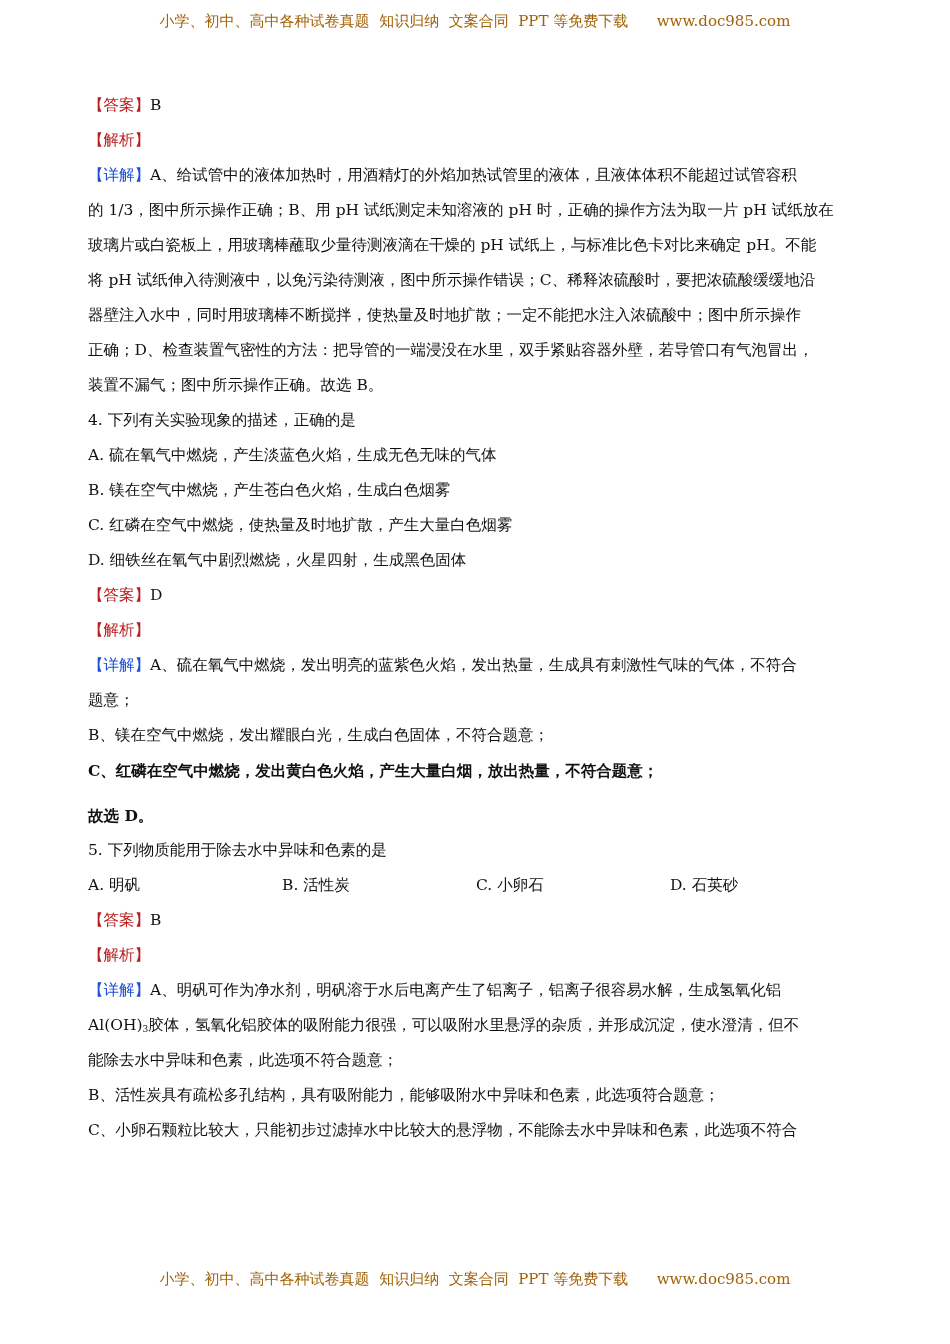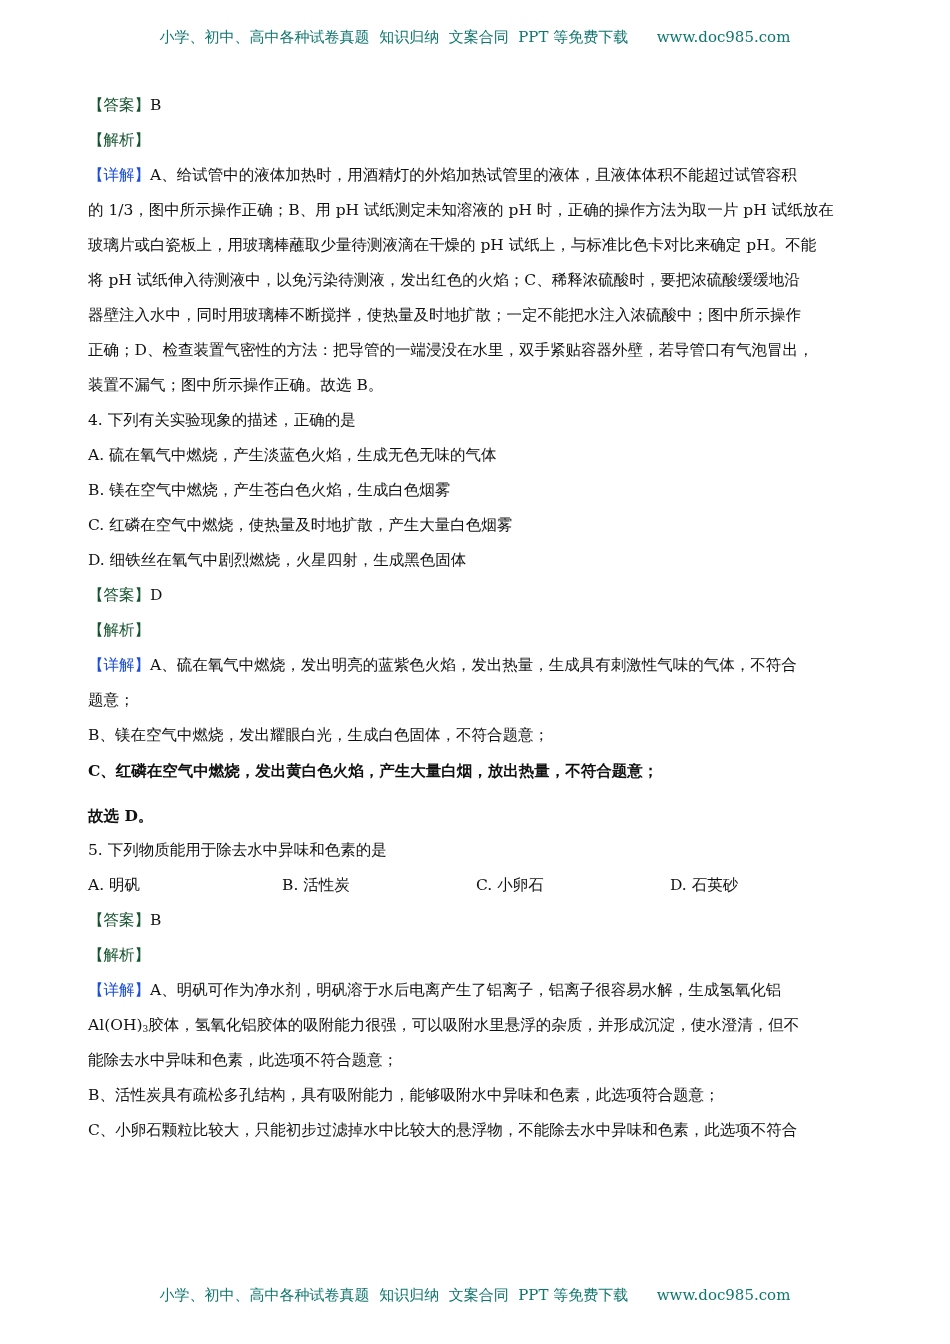--- a/index.html
+++ b/index.html
@@ -3,31 +3,31 @@
 <meta charset="utf-8">
 <style>
   html, body { margin: 0; padding: 0; background: #ffffff; }
   body {
     width: 950px; height: 1344px; position: relative; overflow: hidden;
     font-family: "DejaVu Serif", "Liberation Serif", serif;
     color: #111111;
   }
   .header, .footer {
     position: absolute; left: 0; width: 950px; text-align: center;
-    font-size: 15px; color: #0f766e; white-space: pre; margin-top: 16px;
+    font-size: 15px; color: #a16207; white-space: pre;
   }
   .header { top: 12px; }
   .footer { top: 1270px; }
   .content {
     position: absolute; left: 88px; top: 88px; width: 780px;
     font-size: 15.5px; line-height: 35px;
   }
   .line { white-space: nowrap; height: 35px; }
   .line.gap { margin-top: 10px; font-weight: bold; }
-  .tag { color: #14532d; text-align: center; }
+  .tag { color: #b91c1c; text-align: center; }
   .tag-dark { color: #1d4ed8; }
   .opts { display: flex; }
   .opts span { width: 194px; display: inline-block; }
   sub { font-size: 9px; vertical-align: -2px; }
 </style>
 </head>
 <body>
 
 <div class="header">小学、初中、高中各种试卷真题  知识归纳  文案合同  PPT 等免费下载      www.doc985.com</div>
 
@@ -37,21 +37,21 @@
     <span class="tag">【答案】</span><span>B</span>
   </div>
   <div class="line">
     <span class="tag">【解析】</span>
   </div>
   <div class="line">
     <span class="tag-dark">【详解】</span><span>A、给试管中的液体加热时，用酒精灯的外焰加热试管里的液体，且液体体积不能超过试管容积</span>
   </div>
   <div class="line">的  1/3，图中所示操作正确；B、用 pH 试纸测定未知溶液的 pH 时，正确的操作方法为取一片 pH 试纸放在</div>
   <div class="line">玻璃片或白瓷板上，用玻璃棒蘸取少量待测液滴在干燥的 pH 试纸上，与标准比色卡对比来确定 pH。不能</div>
-  <div class="line">将 pH 试纸伸入待测液中，以免污染待测液，发出红色的火焰；C、稀释浓硫酸时，要把浓硫酸缓缓地沿</div>
+  <div class="line">将 pH 试纸伸入待测液中，以免污染待测液，图中所示操作错误；C、稀释浓硫酸时，要把浓硫酸缓缓地沿</div>
   <div class="line">器壁注入水中，同时用玻璃棒不断搅拌，使热量及时地扩散；一定不能把水注入浓硫酸中；图中所示操作</div>
   <div class="line">正确；D、检查装置气密性的方法：把导管的一端浸没在水里，双手紧贴容器外壁，若导管口有气泡冒出，</div>
   <div class="line">装置不漏气；图中所示操作正确。故选 B。</div>
 
   <div class="line">4. 下列有关实验现象的描述，正确的是</div>
   <div class="line">A. 硫在氧气中燃烧，产生淡蓝色火焰，生成无色无味的气体</div>
   <div class="line">B. 镁在空气中燃烧，产生苍白色火焰，生成白色烟雾</div>
   <div class="line">C. 红磷在空气中燃烧，使热量及时地扩散，产生大量白色烟雾</div>
   <div class="line">D. 细铁丝在氧气中剧烈燃烧，火星四射，生成黑色固体</div>
   <div class="line">

